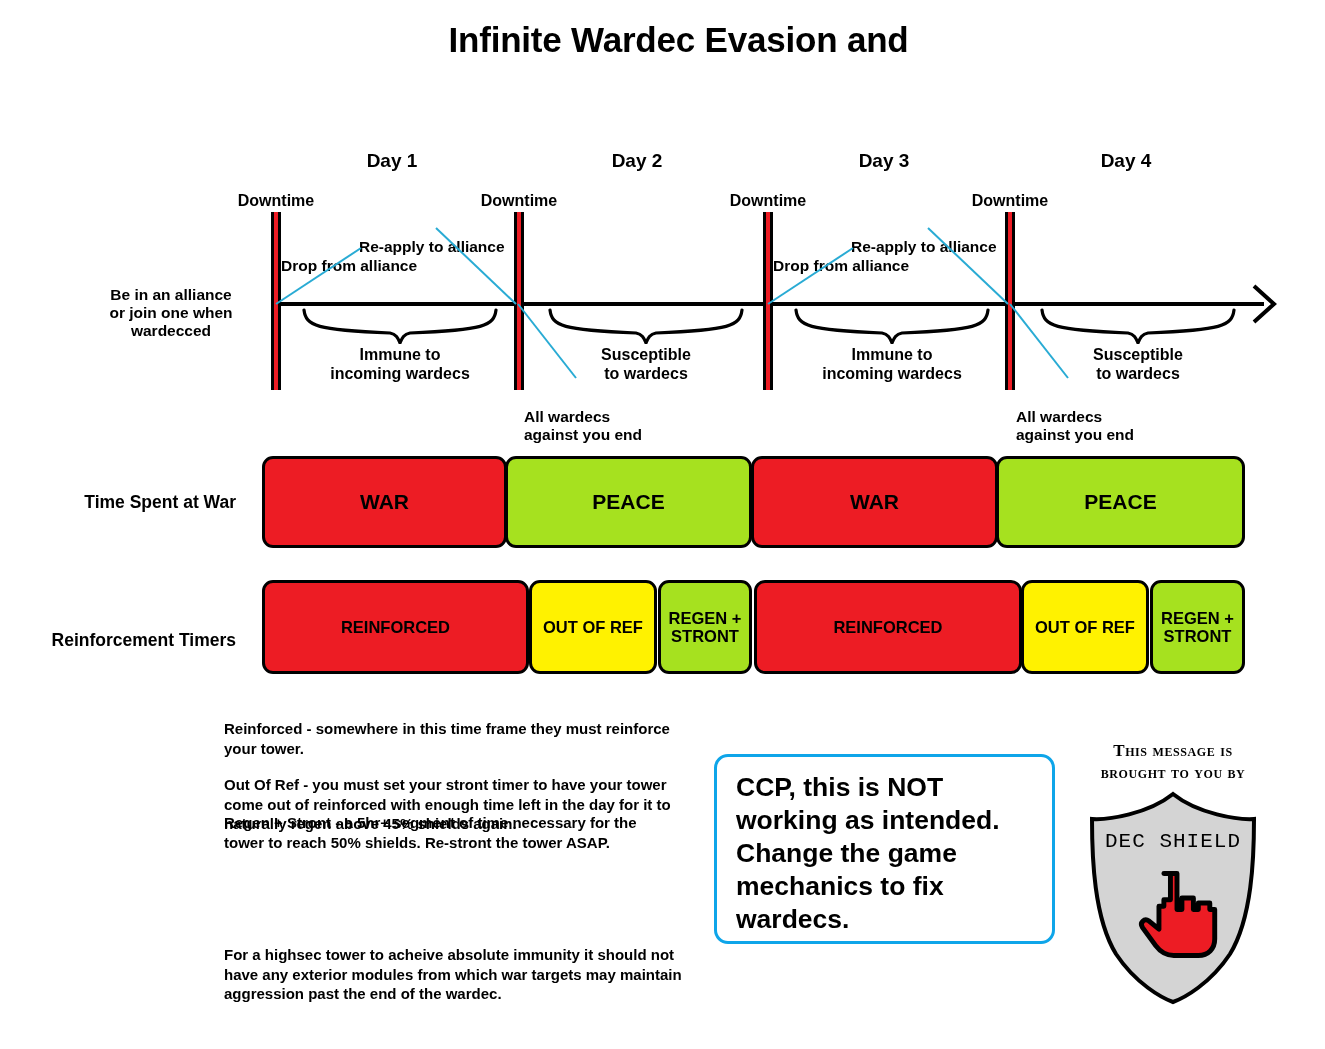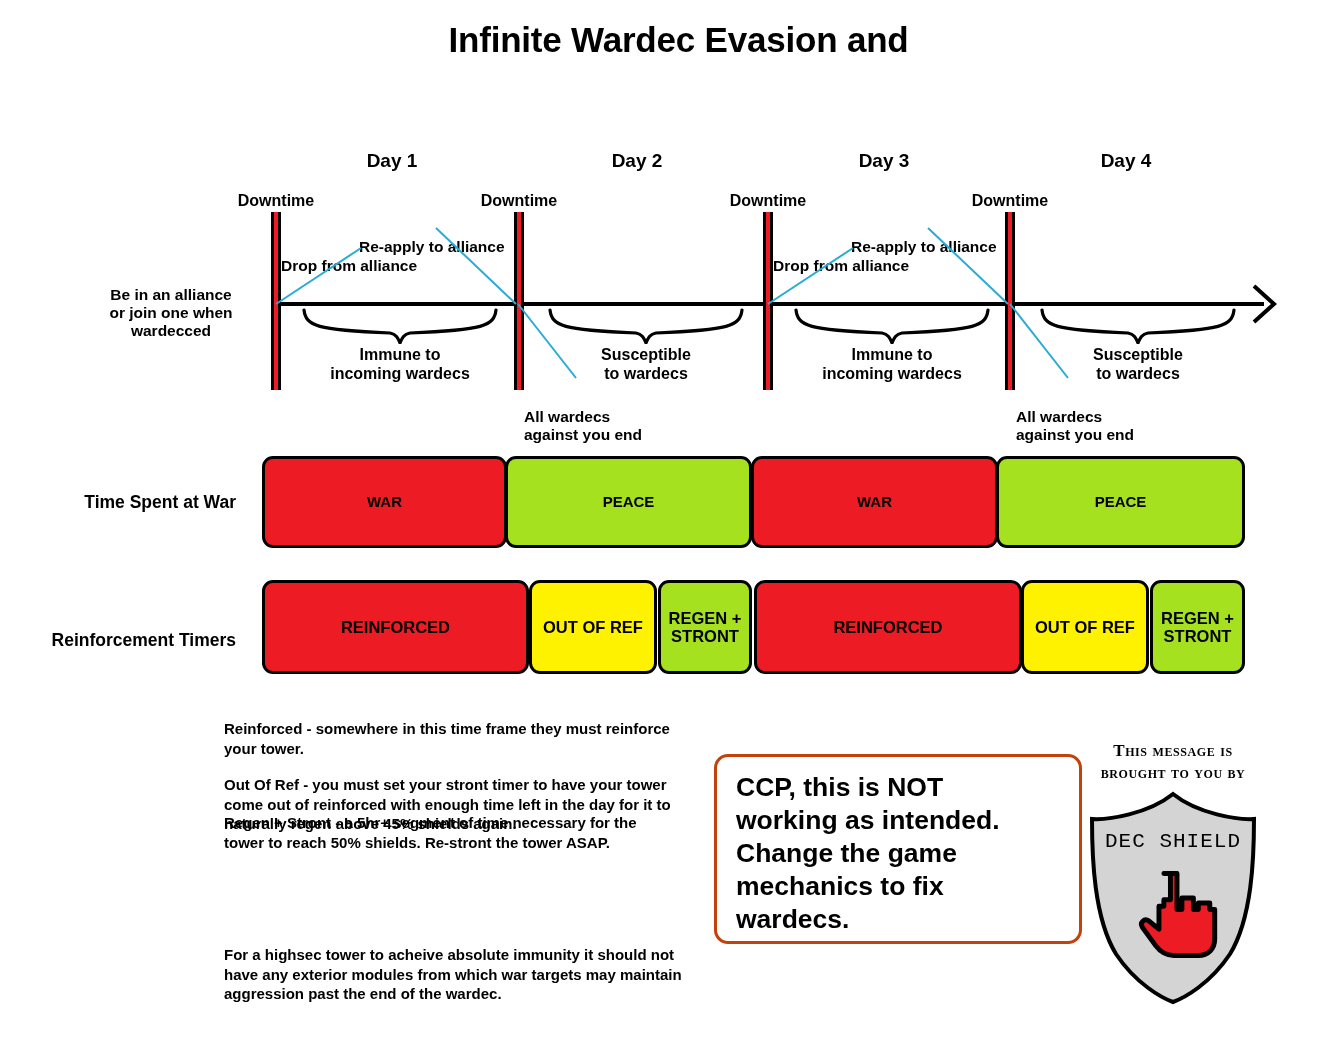--- a/index.html
+++ b/index.html
@@ -23,28 +23,28 @@
   .note-c{text-align:center;}
   .leader{position:absolute;stroke:#29ABD4;stroke-width:2;fill:none;}
   .brace{position:absolute;}
   .brace-label{position:absolute;font-size:16px;font-weight:bold;text-align:center;line-height:19px;}
 
   
   .row-label{position:absolute;font-size:17.5px;font-weight:bold;text-align:right;}
   .seg{position:absolute;box-sizing:border-box;border:3px solid #000;border-radius:11px;
        display:flex;align-items:center;justify-content:center;text-align:center;
        font-weight:bold;line-height:1.12;}
-  .seg.war{font-size:15px;}
+  .seg.war{font-size:21px;}
   .seg.small{font-size:16.5px;}
 
   
   .para{position:absolute;font-size:15px;font-weight:bold;line-height:19.5px;width:455px;}
 
   
-  #ccp-box{left:714px;top:754px;width:368px;height:190px;border:3px solid #c2410c;
+  #ccp-box{left:714px;top:754px;width:341px;height:190px;border:3px solid #0ea5e9;
            border-radius:14px;box-sizing:border-box;background:#fff;}
   #ccp-text{position:absolute;left:19px;top:14px;width:268px;font-size:26.5px;
             font-weight:bold;line-height:33px;}
 
   
   #brought{left:1058px;top:740px;width:230px;text-align:center;
            font-family:"Liberation Serif","DejaVu Serif",serif;
            font-size:17px;font-weight:bold;font-variant:small-caps;line-height:22px;
            letter-spacing:0.6px;}
   #shield-wrap{left:1078px;top:788px;width:190px;height:218px;}

